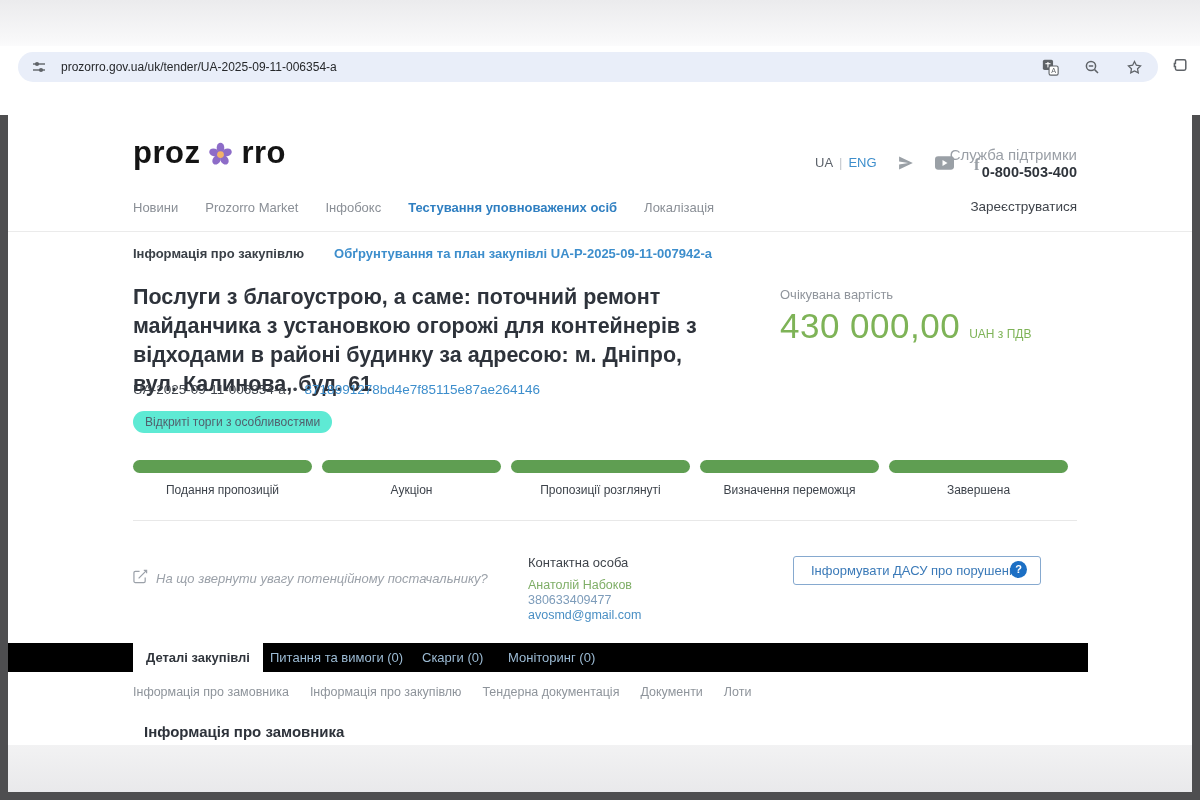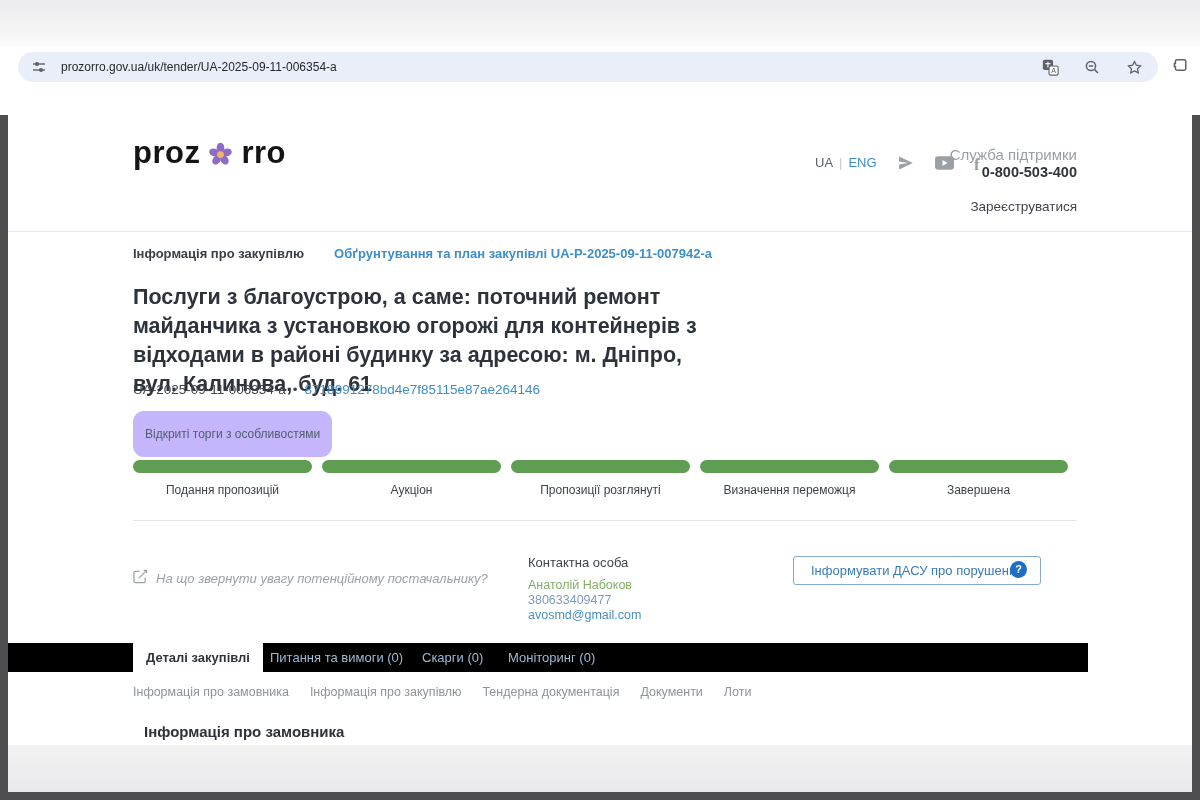--- a/index.html
+++ b/index.html
@@ -57,21 +57,21 @@
   .value .v-row { display:flex; align-items:baseline; margin-top:4px; }
   .value .v-amount { font-size:35px; color:#7eb357; letter-spacing:.5px; }
   .value .v-cur { font-size:12px; color:#7eb357; margin-left:9px; }
 
   .idrow { position:absolute; left:125px; top:267px; font-size:13.5px; display:flex; gap:7px; }
   .idrow .t-id { color:#3f444b; }
   .idrow .t-sep { color:#3f444b; }
   .idrow .t-hash { color:#3d8ecc; }
 
   .badge { position:absolute; left:125px; top:296px; display:inline-block;
-    padding:16px 12px; background:#c4b5fd; border-radius:11px; font-size:12px; color:#51606d; }
+    padding:4px 12px; background:#5eead4; border-radius:11px; font-size:12px; color:#51606d; }
 
   .stages { position:absolute; left:125px; top:345px; display:flex; gap:10px; }
   .stage-col { width:179px; }
   .stage-bar { height:13px; border-radius:7px; background:#5f9e52; }
   .stage-label { margin-top:10px; text-align:center; font-size:12px; color:#3d434b; }
 
   .divider2 { position:absolute; left:125px; top:405px; width:944px; height:1px; background:#e8e8e8; }
 
   .hint { position:absolute; left:125px; top:454px; display:flex; gap:8px; align-items:center; }
   .hint .hint-text { font-size:13px; font-style:italic; color:#9ba1a9; }
@@ -188,31 +188,45 @@
         </svg>
       </span>
       <span style="font-family:'Liberation Serif',serif;font-weight:700;font-size:17px;color:#9aa0a6;">f</span>
     </div>
 
     <div class="support">
       <div class="s-label">Служба підтримки</div>
       <div class="s-phone">0-800-503-400</div>
     </div>
 
+    <div class="mainnav">
+      <span class="nav-item">Новини</span>
+      <span class="nav-item">Prozorro Market</span>
+      <span class="nav-item">Інфобокс</span>
+      <span class="nav-item active">Тестування уповноважених осіб</span>
+      <span class="nav-item">Локалізація</span>
+    </div>
     <span class="register">Зареєструватися</span>
 
     <div class="hdr-divider"></div>
 
     <div class="breadcrumb">
       <span class="bc-info">Інформація про закупівлю</span>
       <span class="bc-plan">Обґрунтування та план закупівлі UA-P-2025-09-11-007942-a</span>
     </div>
 
     <div class="title">Послуги з благоустрою, а саме: поточний ремонт майданчика з установкою огорожі для контейнерів з відходами в районі будинку за адресою: м. Дніпро, вул. Калинова, буд. 61</div>
 
+    <div class="value">
+      <div class="v-label">Очікувана вартість</div>
+      <div class="v-row">
+        <span class="v-amount">430 000,00</span>
+        <span class="v-cur">UAH з ПДВ</span>
+      </div>
+    </div>
 
     <div class="idrow">
       <span class="t-id">UA-2025-09-11-006354-a</span>
       <span class="t-sep">•</span>
       <span class="t-hash">8718991278bd4e7f85115e87ae264146</span>
     </div>
 
     <span class="badge">Відкриті торги з особливостями</span>
 
     <div class="stages">

